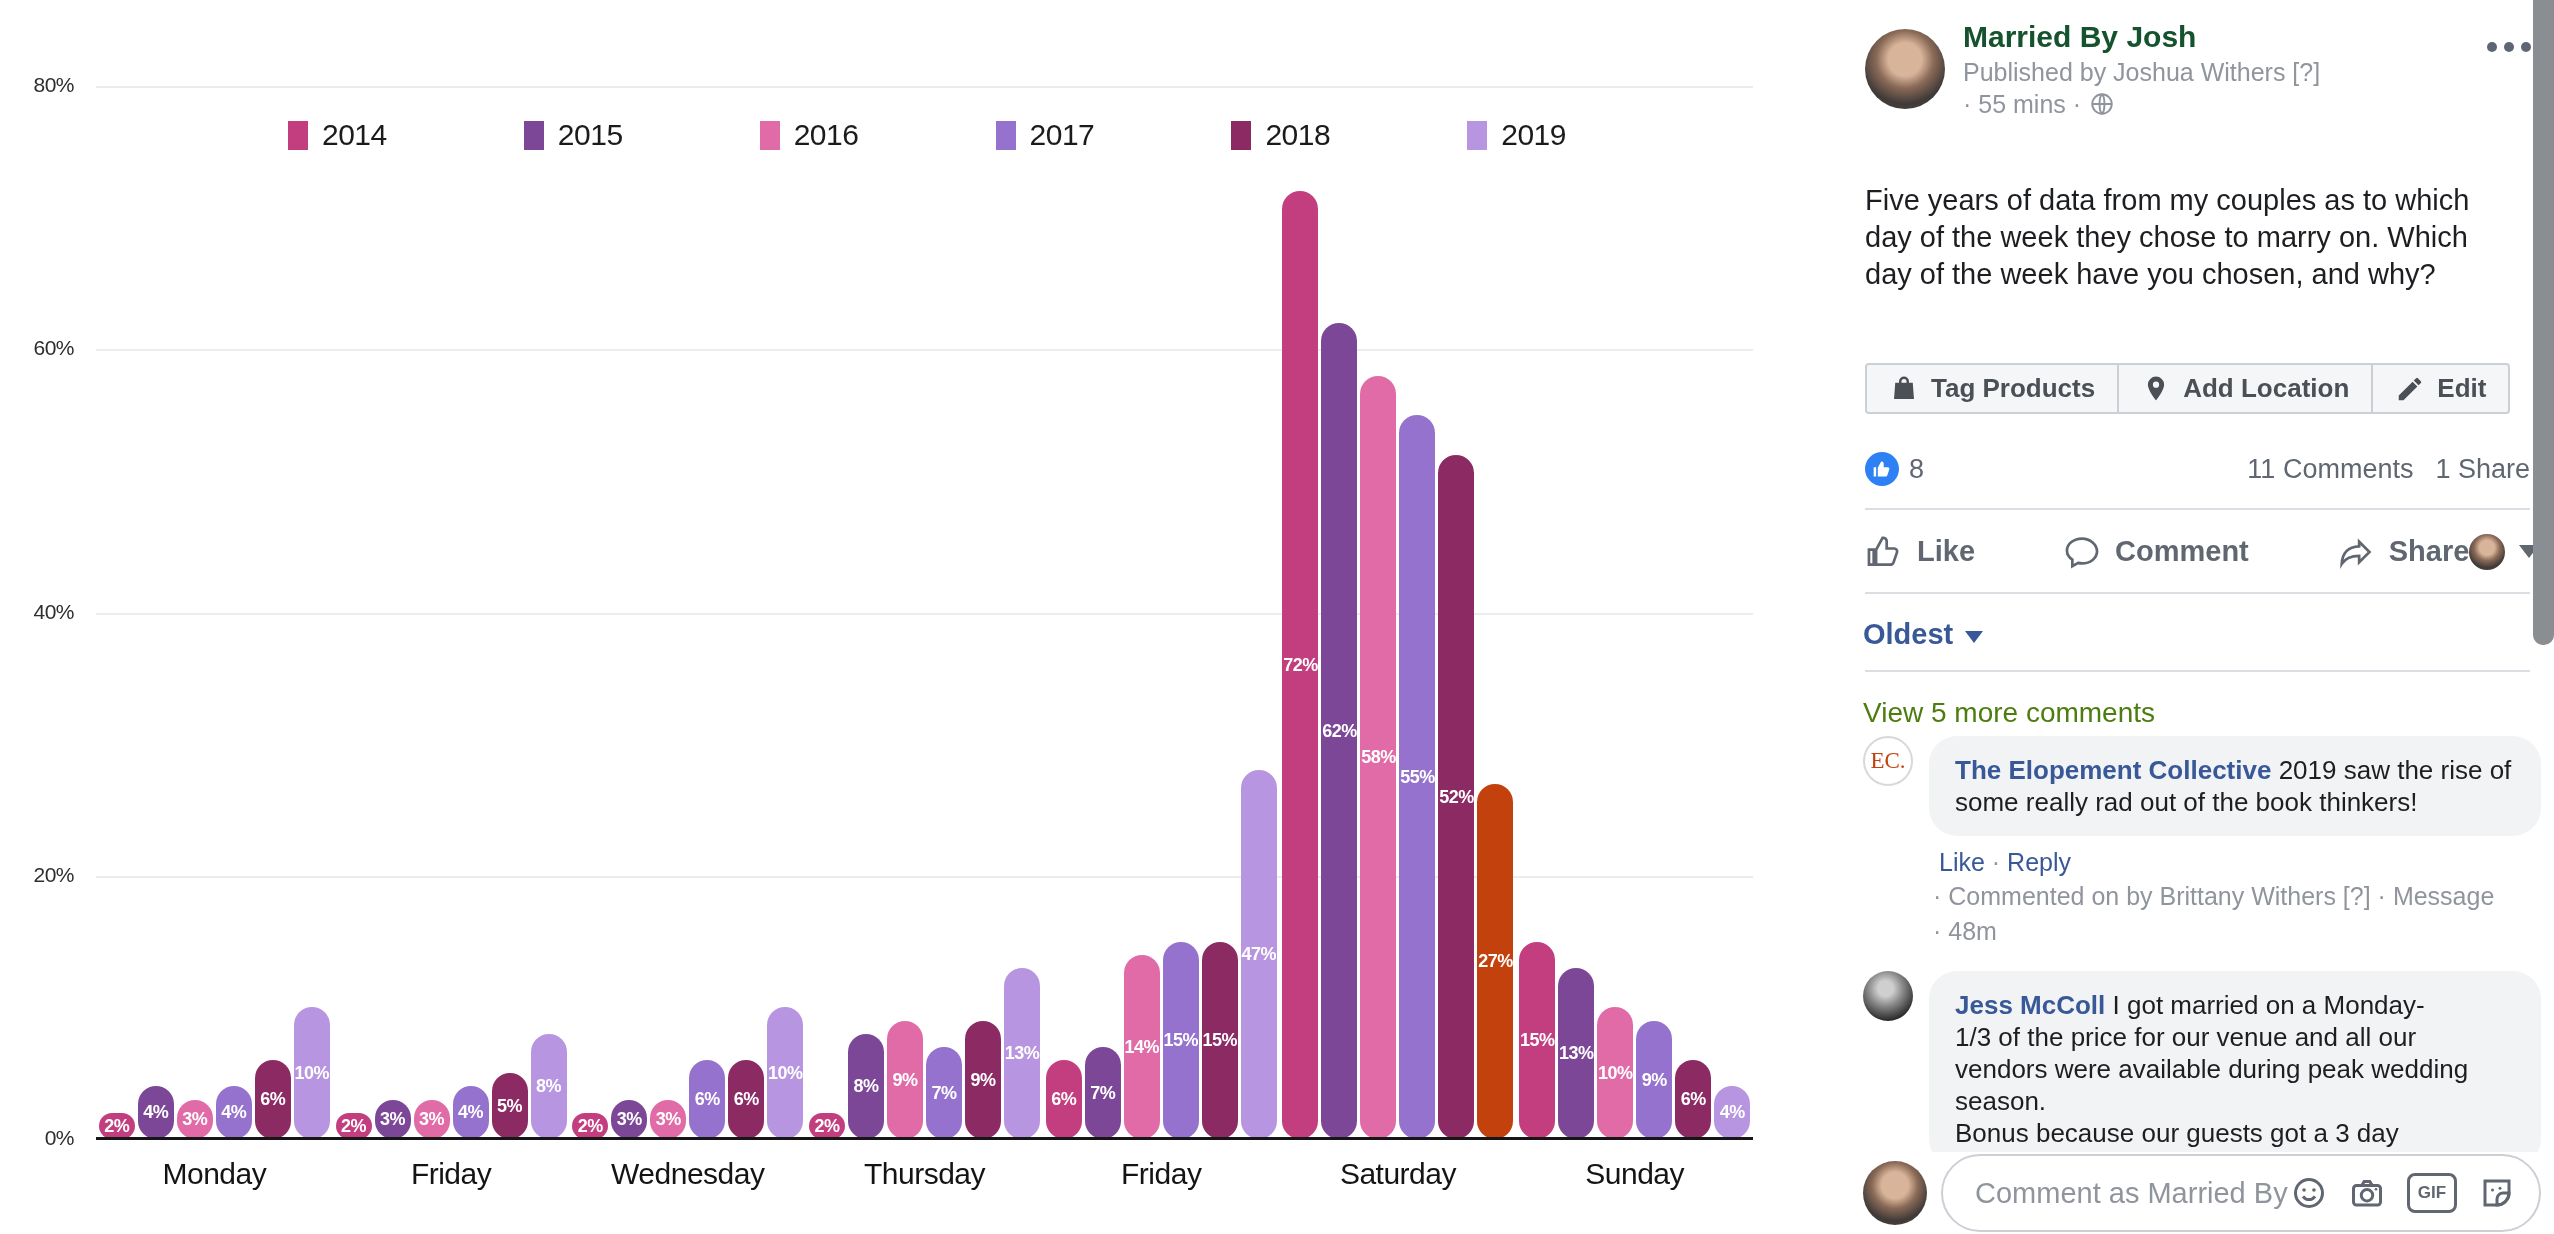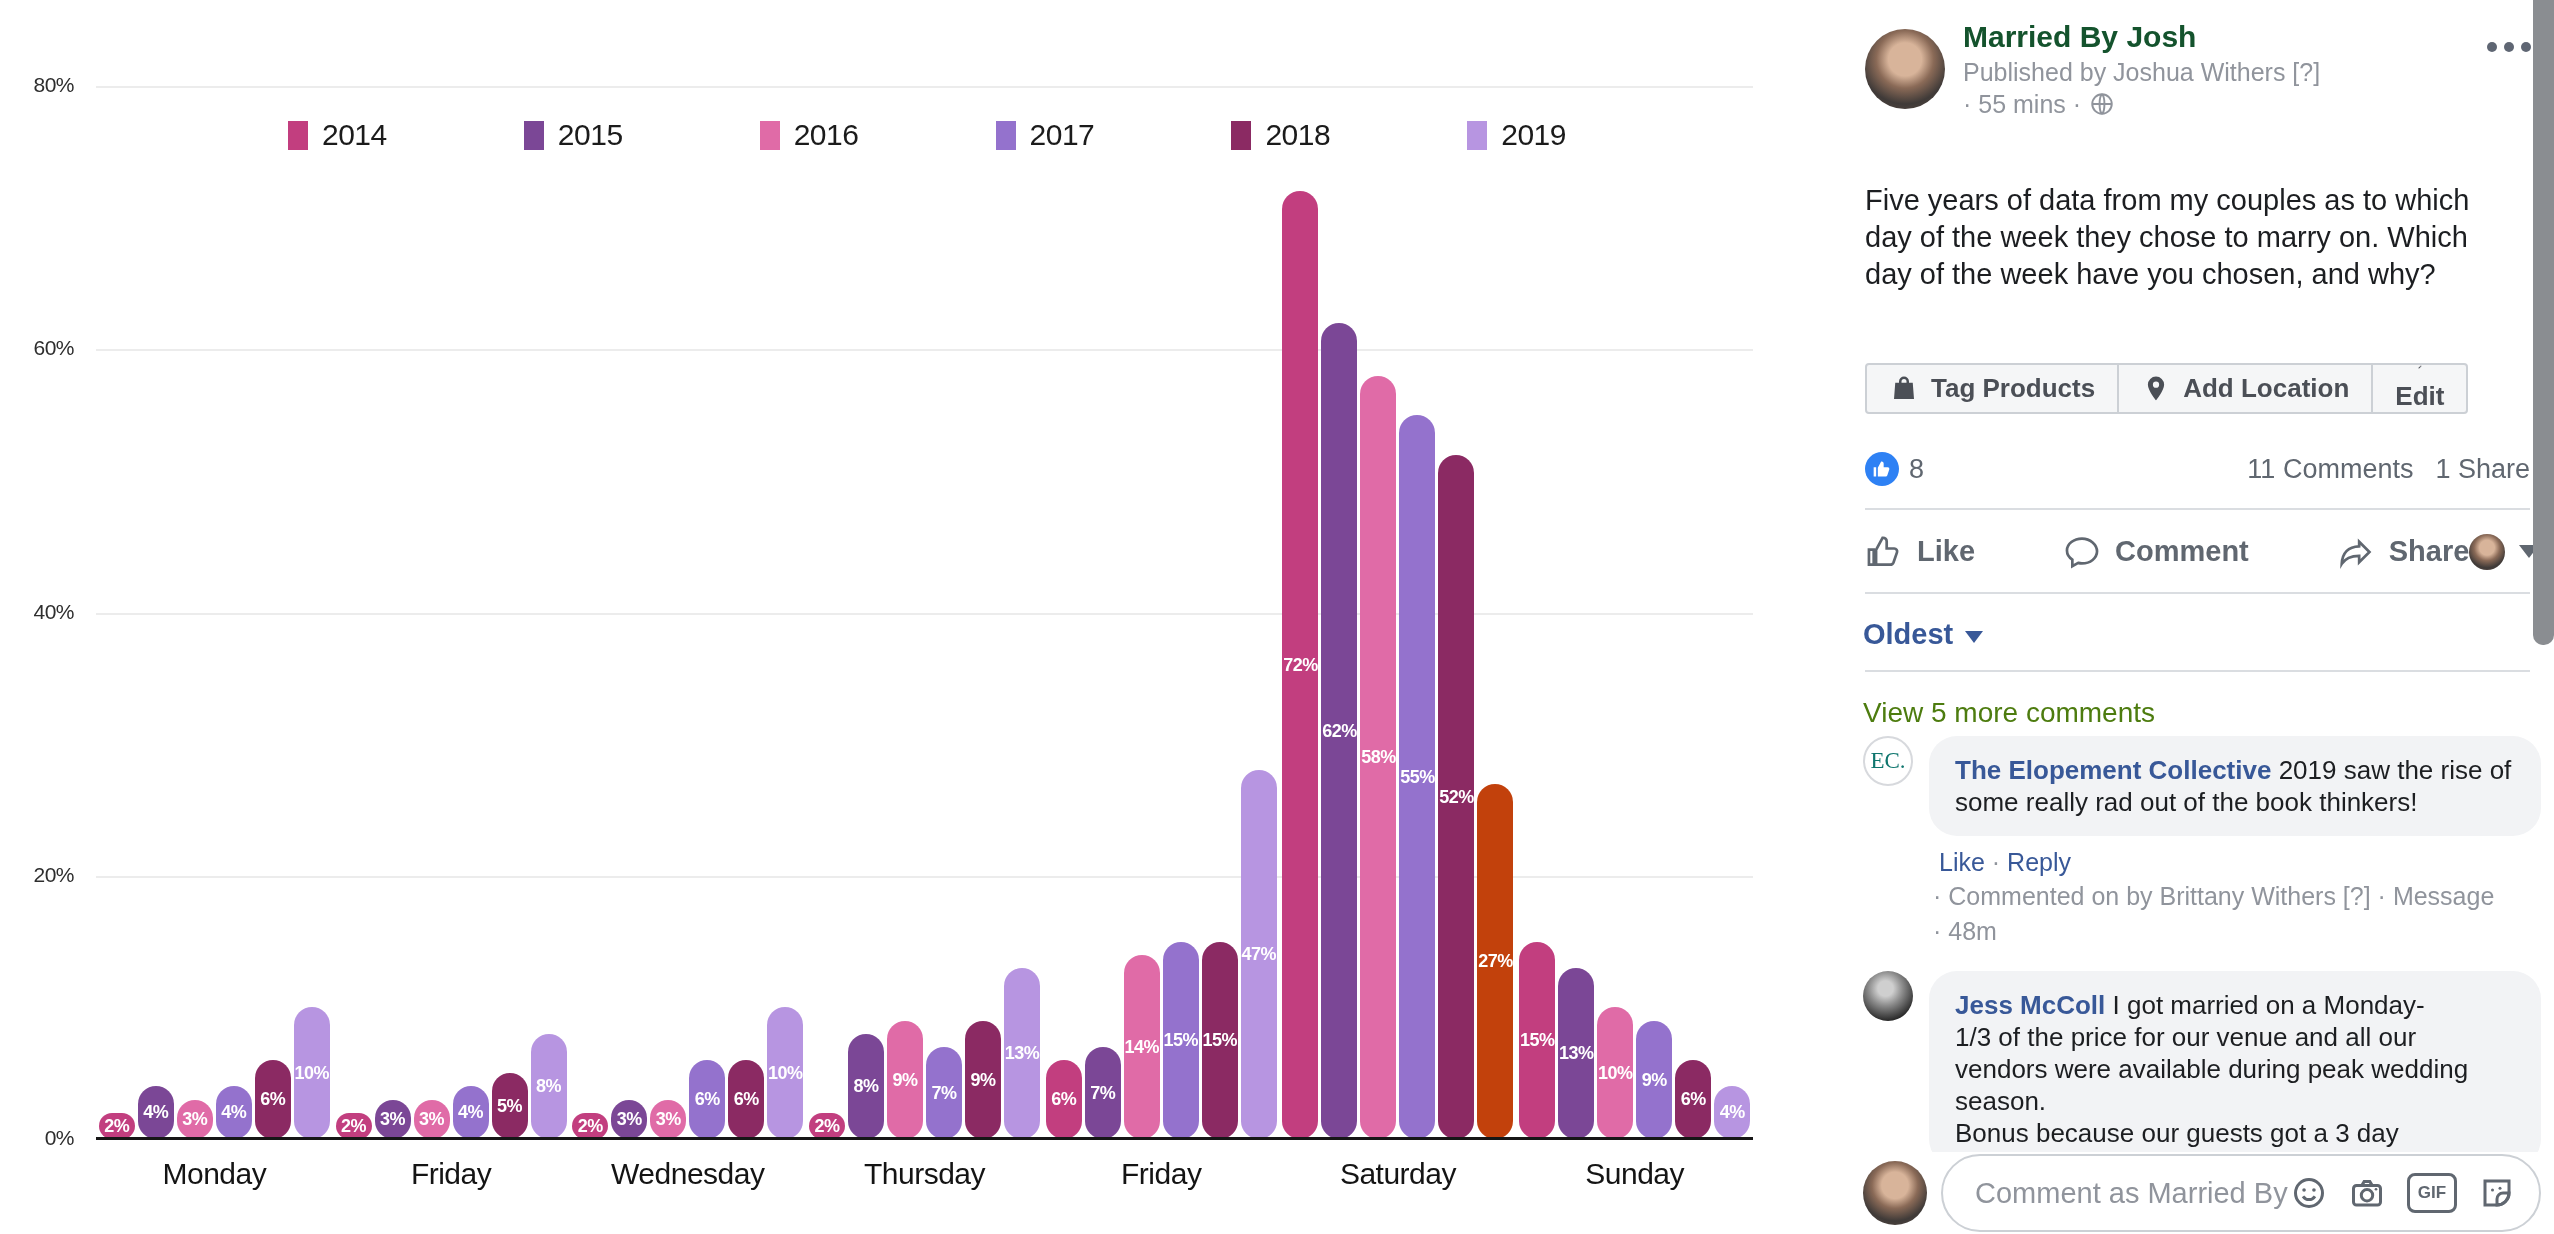--- a/index.html
+++ b/index.html
@@ -38,21 +38,21 @@
   .post-meta{font-size:25px;color:#90949c;line-height:32px;display:flex;align-items:center;gap:8px;flex-wrap:wrap;}
   .menu-dots{position:absolute;left:650px;top:42px;display:flex;gap:7px;cursor:pointer;}
   .menu-dots span{width:10px;height:10px;border-radius:50%;background:#5f6673;}
 
   .post-text{position:absolute;left:28px;top:182px;width:652px;font-size:29px;line-height:37px;color:#1c1e21;}
 
   .buttons-row{position:absolute;left:28px;top:363px;display:flex;}
   .fb-btn{display:flex;align-items:center;gap:12px;height:47px;padding:0 22px;background:#f5f6f7;
           border:2px solid #ccd0d5;margin-left:-2px;font-size:26px;font-weight:700;color:#4b4f56;cursor:pointer;}
   .fb-btn:first-child{margin-left:0;border-radius:4px 0 0 4px;}
-  .fb-btn:last-child{border-radius:0 4px 4px 0;flex-direction:column;}
+  .fb-btn:last-child{border-radius:0 4px 4px 0;}
 
   .counts-row{position:absolute;left:28px;top:452px;width:665px;display:flex;align-items:center;}
   .like-badge{width:34px;height:34px;border-radius:50%;background:#2e81f4;display:flex;align-items:center;justify-content:center;}
   .like-badge svg{width:20px;height:20px;fill:#fff;}
   .like-count{font-size:27px;color:#606770;margin-left:10px;}
   .counts-right{margin-left:auto;display:flex;gap:22px;font-size:27px;color:#606770;}
 
   .actions-row{position:absolute;left:28px;top:511px;width:665px;height:81px;display:flex;align-items:center;}
   .action-item{display:flex;align-items:center;gap:14px;font-size:29px;font-weight:700;color:#606770;cursor:pointer;margin-right:88px;}
   .action-item svg{width:38px;height:38px;stroke:#606770;fill:none;stroke-width:1.7;}
@@ -64,21 +64,21 @@
   .sort-row{position:absolute;left:26px;top:618px;display:flex;align-items:center;gap:12px;cursor:pointer;}
   .sort-label{font-size:29px;font-weight:600;color:#385898;}
   .sort-caret{width:0;height:0;border-left:9px solid transparent;border-right:9px solid transparent;border-top:12px solid #385898;margin-top:4px;}
 
   .view-more{position:absolute;left:26px;top:697px;font-size:28px;color:#4d7c0f;cursor:pointer;}
 
   .comments-list{position:absolute;left:26px;top:736px;width:680px;}
   .comment-item{position:relative;margin-bottom:24px;display:flex;gap:16px;align-items:flex-start;}
   .comment-avatar{flex:0 0 auto;width:50px;height:50px;border-radius:50%;}
   .comment-avatar.initials{background:#fff;border:2px solid #d7d9dd;display:flex;align-items:center;justify-content:center;
-        font-family:"Liberation Serif","DejaVu Serif",serif;font-size:23px;color:#0f766e;box-sizing:border-box;}
+        font-family:"Liberation Serif","DejaVu Serif",serif;font-size:23px;color:#c2410c;box-sizing:border-box;}
   .comment-avatar.photo-bw{background:radial-gradient(circle at 45% 35%,#cfcfcf 0 18%,#8c8c8c 40%,#2b2b2b 75%,#111 100%);}
   .comment-body{flex:1;min-width:0;}
   .comment-bubble{display:inline-block;background:#f2f3f5;border-radius:28px;padding:18px 26px;max-width:560px;
                   font-size:26px;line-height:32px;color:#1c1e21;}
   .comment-author{font-weight:700;color:#385898;}
   .comment-text{white-space:pre-line;}
   .comment-links{margin:12px 0 0 10px;font-size:25px;color:#385898;}
   .comment-links .dot{color:#90949c;}
   .comment-meta{margin:4px 0 0 4px;font-size:25px;color:#90949c;line-height:31px;white-space:nowrap;overflow:hidden;}
 

